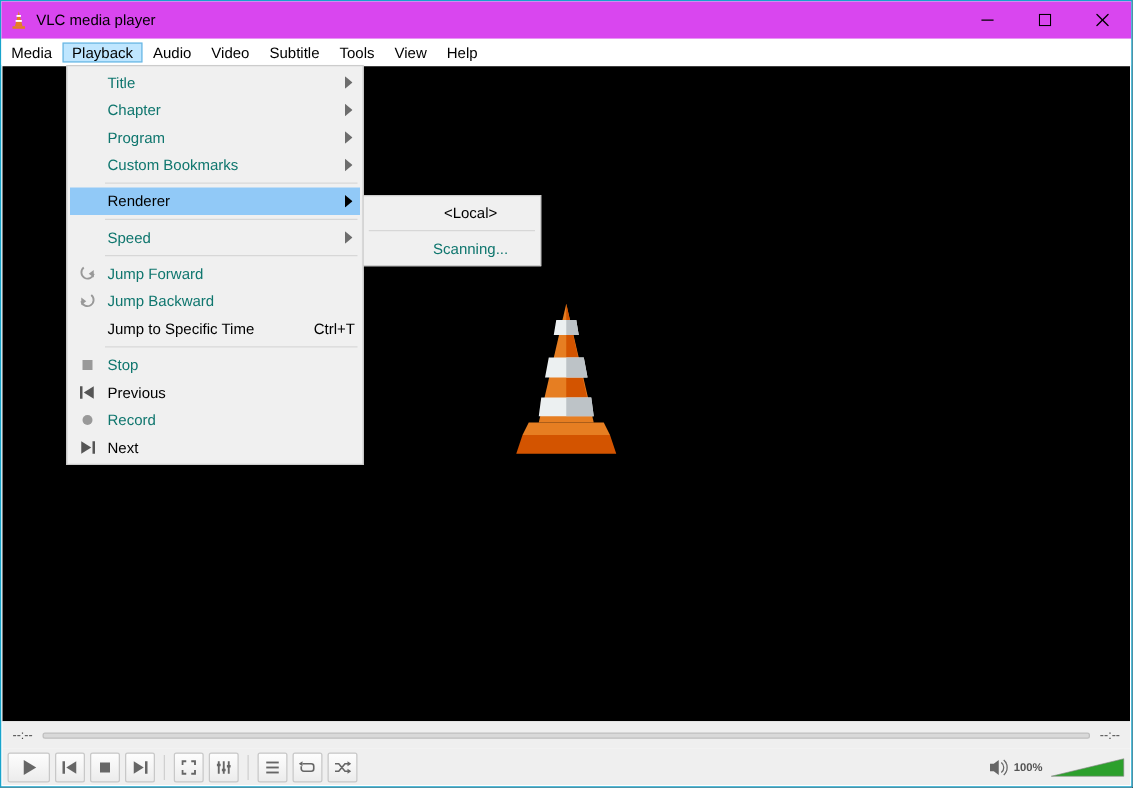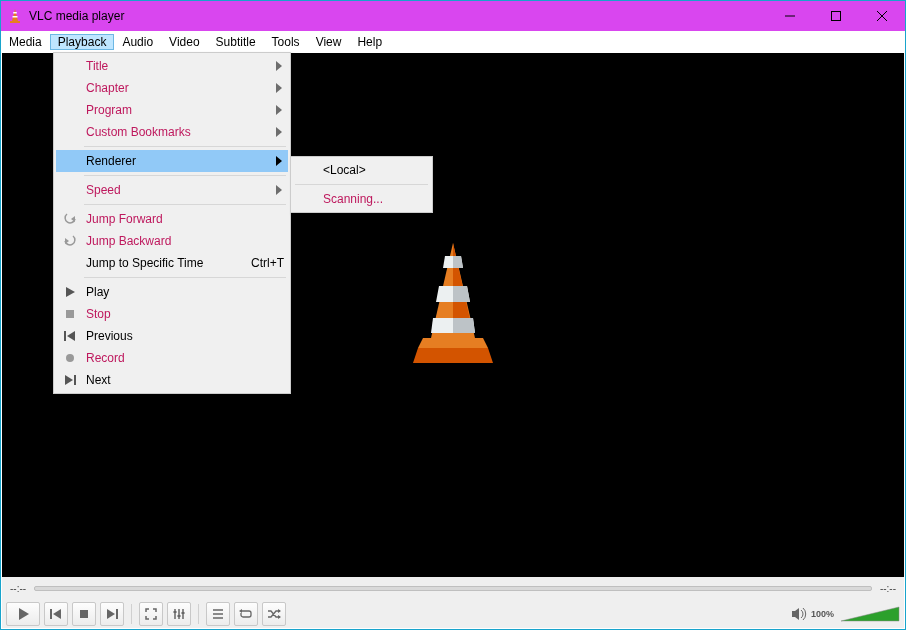--- a/index.html
+++ b/index.html
@@ -20,30 +20,30 @@
 
 .video-area { position: absolute; left: 1px; right: 1px; top: 52px; bottom: 52px; background: #000; }
 
 
 .center-cone { position: absolute; left: 50%; top: 50%; transform: translate(-50%, -55%); }
 
 
 .dropdown { position: absolute; left: 52px; top: 51px; width: 238px; background: #f0f0f0; border: 1px solid #ccc; box-shadow: 2px 2px 3px rgba(0,0,0,0.25); font-size: 12px; padding: 2px; }
 .menu-row { height: 22px; display: flex; align-items: center; position: relative; padding-left: 30px; }
 .menu-row.selected { background: #91c9f7; }
-.menu-row.disabled { color: #be185d; }
+.menu-row.disabled { color: #0f766e; }
 .menu-row .label { flex: 1; }
 .menu-row .shortcut { margin-right: 4px; }
 .menu-row .arrow { position: absolute; right: 6px; top: 6px; }
 .menu-icon { position: absolute; left: 6px; top: 3px; width: 16px; height: 16px; display: flex; align-items: center; justify-content: center; }
 .menu-sep { height: 1px; margin: 3px 2px 3px 28px; background: #d7d7d7; }
 
 
 .submenu { position: absolute; left: 289px; top: 155px; width: 143px; background: #f0f0f0; border: 1px solid #ccc; box-shadow: 2px 2px 3px rgba(0,0,0,0.25); font-size: 12px; padding: 2px; }
-.submenu .menu-row { padding-left: 30px; }
+.submenu .menu-row { padding-left: 30px; text-align: center; }
 
 
 .progress-bar { position: absolute; left: 1px; right: 1px; bottom: 30px; height: 22px; display: flex; align-items: center; background: #efefef; padding: 0 8px; }
 .time-label { font-size: 10px; color: #444; }
 .track { flex: 1; height: 5px; background: #d9d9d9; border: 1px solid #bfbfbf; border-radius: 2px; margin: 0 8px; }
 
 .controls { position: absolute; left: 1px; right: 1px; bottom: 1px; height: 29px; background: #efefef; display: flex; align-items: center; padding: 0 4px; gap: 4px; font-weight: bold; }
 .ctrl-btn { width: 24px; height: 24px; border: 1px solid #c8c8c8; background: linear-gradient(#fdfdfd, #ececec); border-radius: 2px; display: flex; align-items: center; justify-content: center; }
 .ctrl-btn.big { width: 34px; }
 .ctrl-sep { width: 1px; height: 20px; background: #d0d0d0; margin: 0 3px; }
@@ -199,28 +199,20 @@
           <polygon points="2,4 2,10 6,7" fill="#999"></polygon>
         </svg>
       </span>
     <span class="label">Jump Backward</span>
   </div>
   <div class="menu-row">
     <span class="label">Jump to Specific Time</span>
     <span class="shortcut">Ctrl+T</span>
   </div>
   <div class="menu-sep"></div>
-  <div class="menu-row">
-    <span class="menu-icon">
-        <svg width="12" height="12">
-          <polygon points="2,1 11,6 2,11" fill="#555"></polygon>
-        </svg>
-      </span>
-    <span class="label">Play</span>
-  </div>
   <div class="menu-row disabled">
     <span class="menu-icon">
         <svg width="12" height="12">
           <rect x="2" y="2" width="8" height="8" fill="#999"></rect>
         </svg>
       </span>
     <span class="label">Stop</span>
   </div>
   <div class="menu-row">
     <span class="menu-icon">

